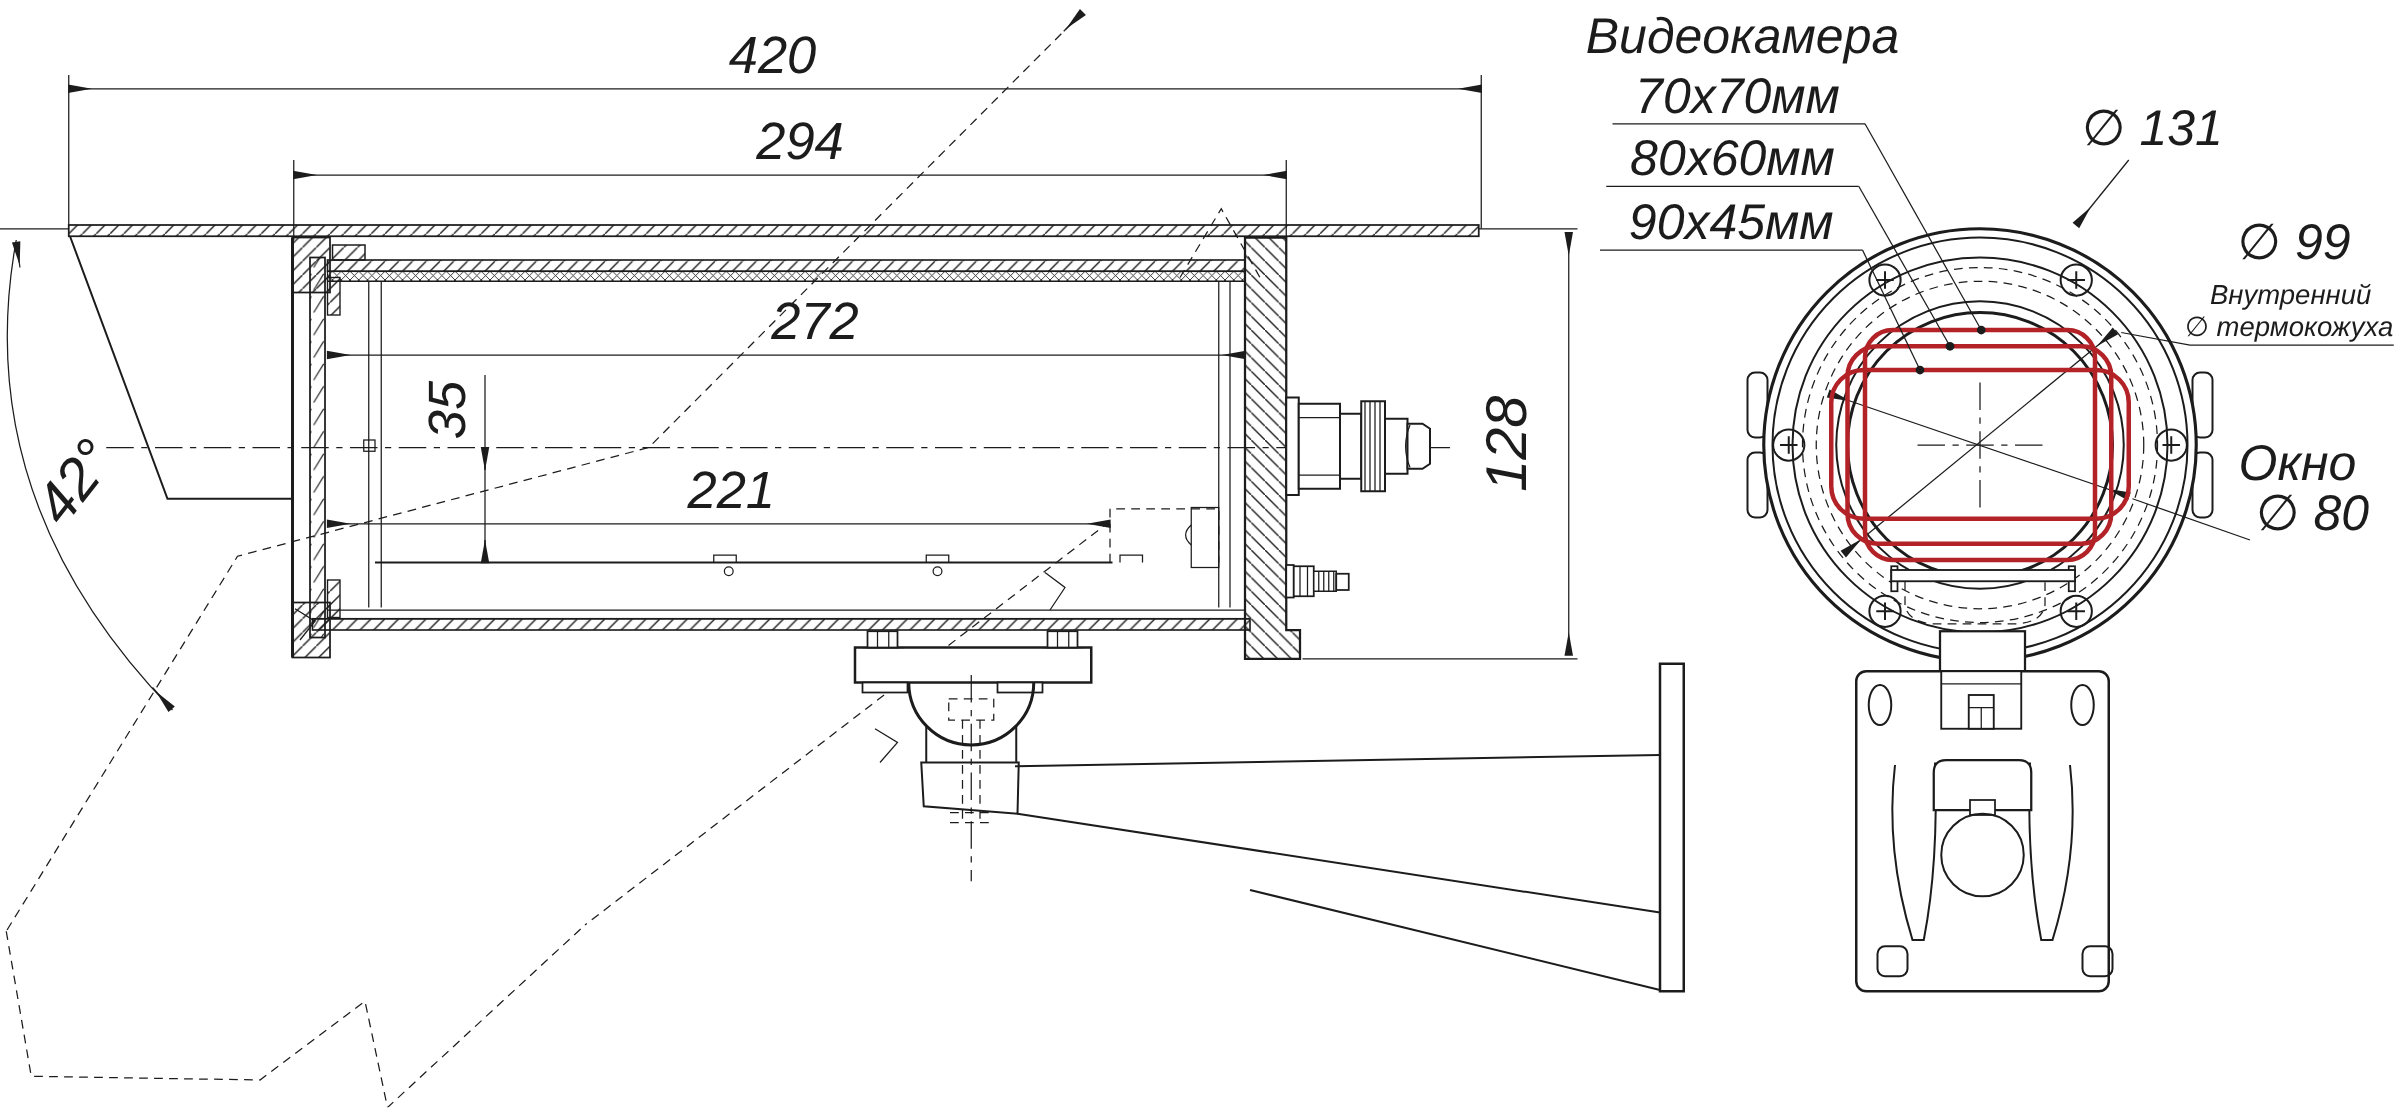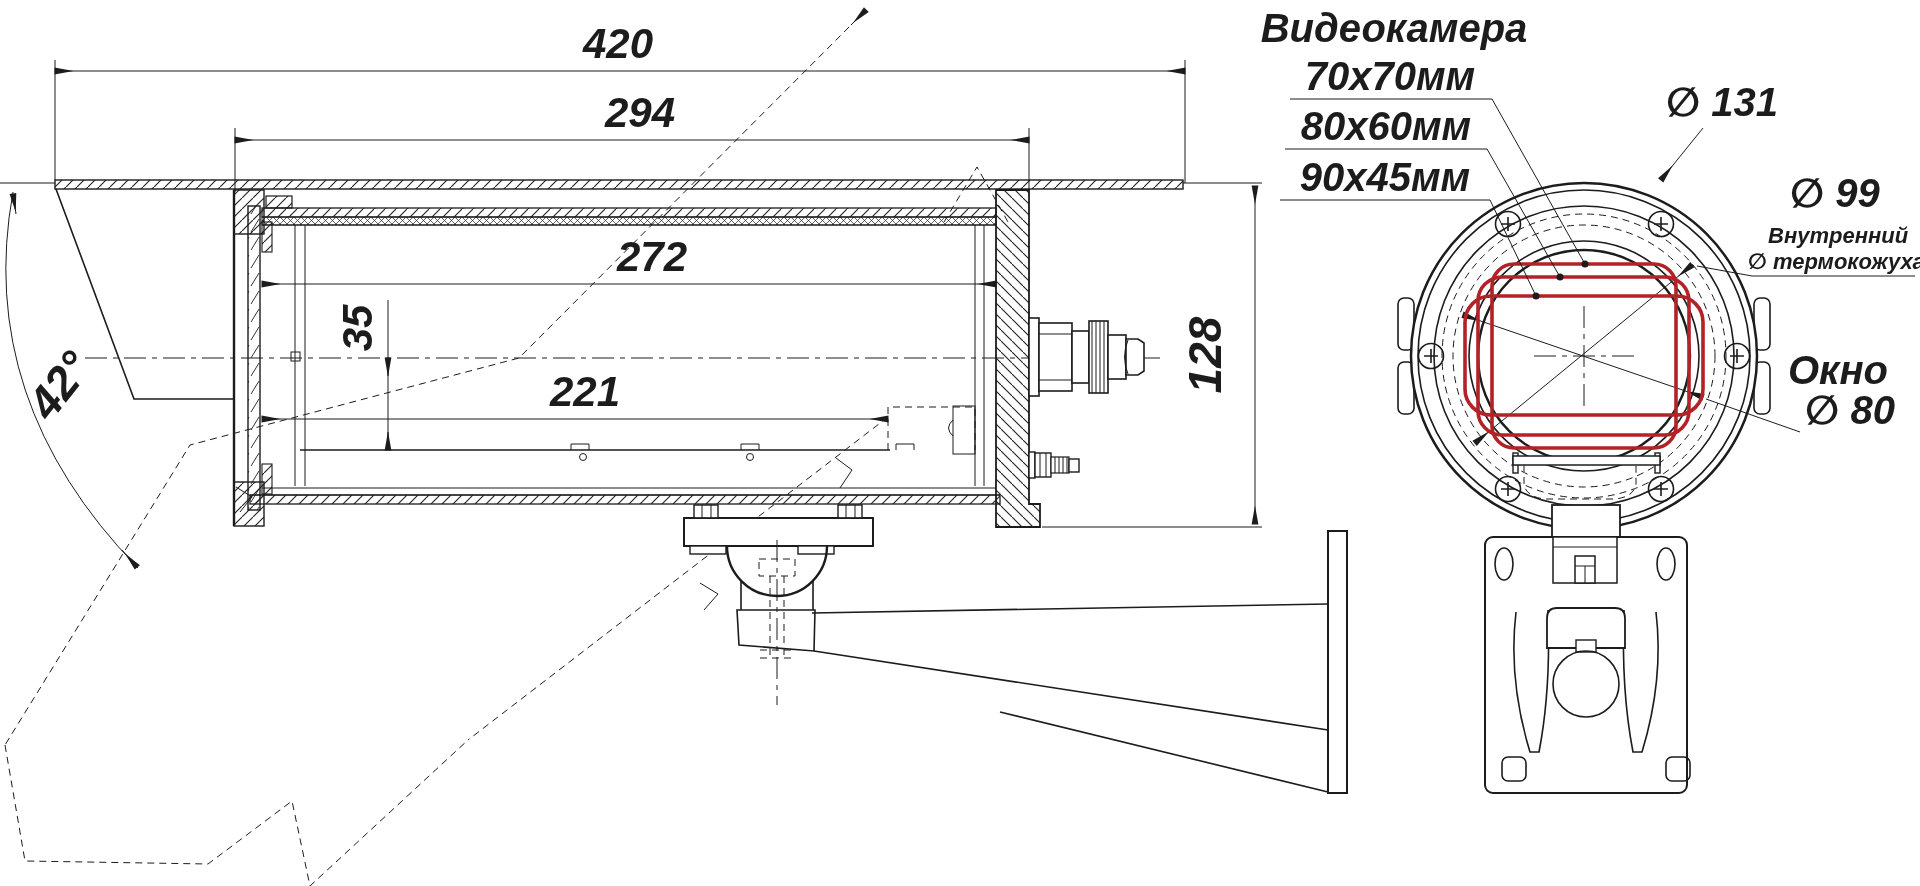--- a/index.html
+++ b/index.html
@@ -1,21 +1,21 @@
 <!DOCTYPE html>
 <html style="--ink: #1c1c1c; --camera_envelope: #b22227; --paper: #ffffff;"><head>
 <meta charset="utf-8">
 <style>
   :root{
     --ink:#1c1c1c;
     --camera_envelope:#b22227;
     --paper:#ffffff;
   }
   html,body{margin:0;padding:0;background:var(--paper);}
-  .stage{width:1920px;height:886px;position:relative;background:var(--paper);font-weight:bold;}
+  .stage{width:1920px;height:886px;position:relative;background:var(--paper);}
   svg{display:block;}
   .s{stroke:var(--ink);fill:none;stroke-width:1.6;stroke-linecap:butt;}
   .s2{stroke:var(--ink);fill:none;stroke-width:2.4;}
   .thin{stroke:var(--ink);fill:none;stroke-width:1;}
   .wf{fill:var(--paper);stroke:var(--ink);}
   .dashf{stroke-dasharray:7 5;}
   .cl{stroke-dasharray:22 6 5 6;stroke-width:1;}
   .red{stroke:var(--camera_envelope);fill:none;stroke-width:3.6;}
   .dot{fill:var(--ink);stroke:none;}
   text{fill:var(--ink);font-family:"Liberation Sans","DejaVu Sans",sans-serif;font-style:italic;}

